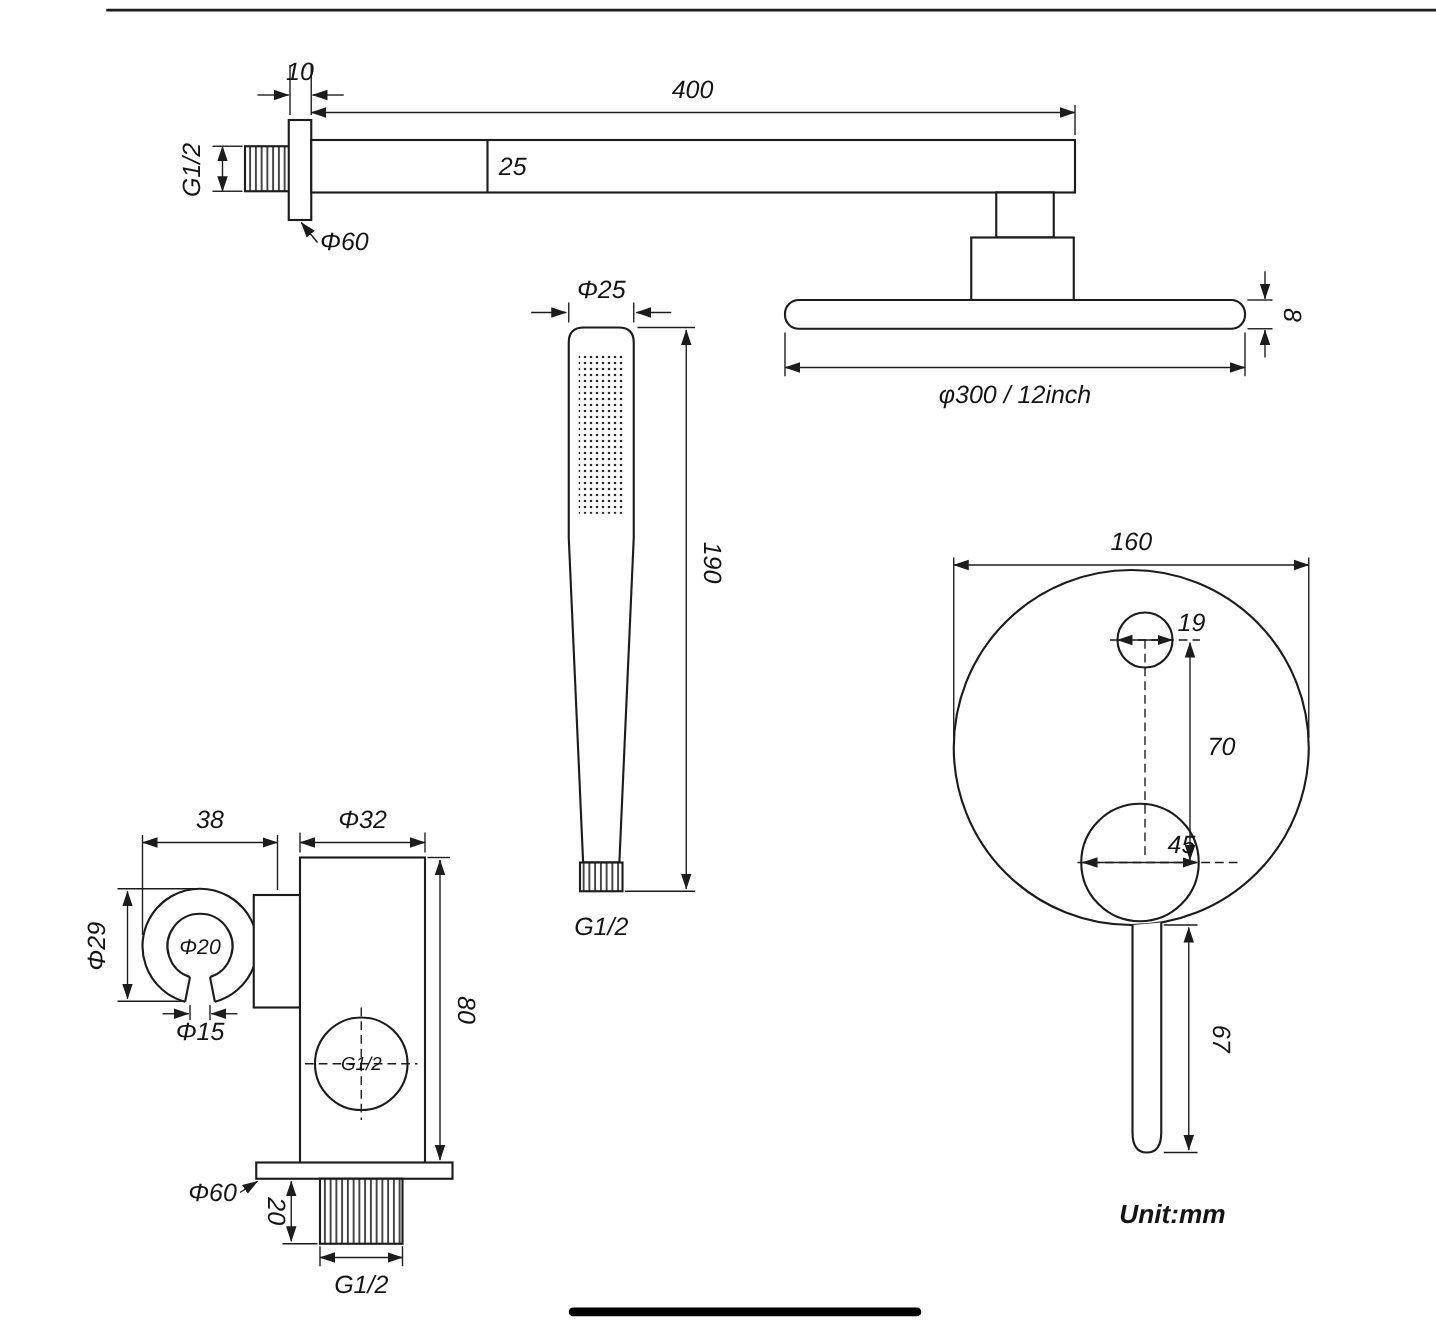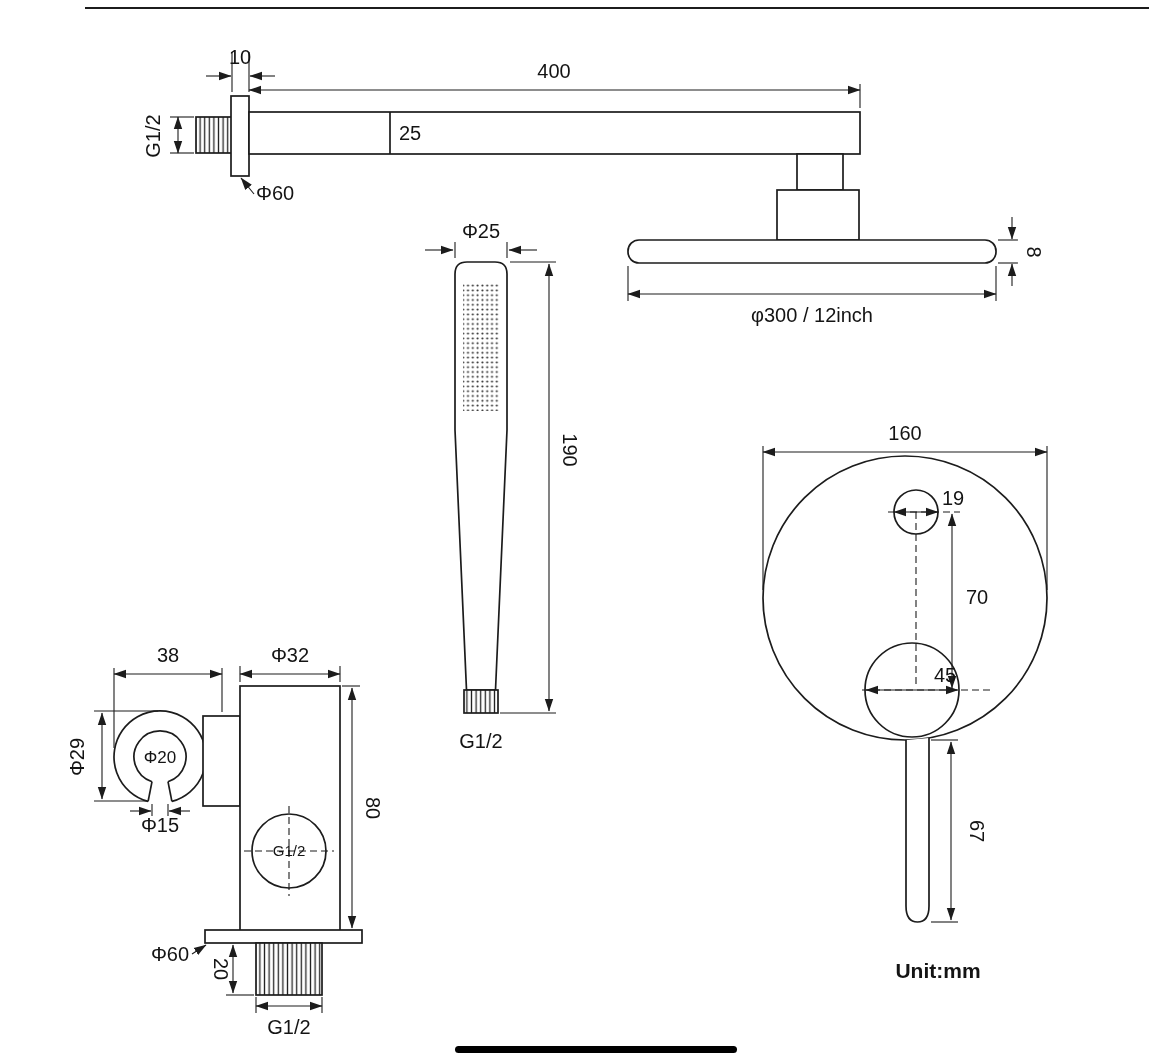--- a/index.html
+++ b/index.html
@@ -1,16 +1,16 @@
 <!DOCTYPE html>
 <html><head>
 <meta charset="utf-8">
 <style>
   html,body{margin:0;padding:0;background:#f4f4f4;}
-  .canvas{width:1149px;height:1057px;background:#fff;position:relative;font-family:"Liberation Sans",sans-serif;overflow:hidden;}
+  .canvas{width:1149px;height:1057px;background:#fff;position:relative;font-family:"Liberation Sans",sans-serif;overflow:hidden;font-style:italic;}
   svg{display:block;width:1149px;height:1057px;}
   .o{fill:none;stroke:#1c1c1c;stroke-width:1.7;}
   .ow{fill:#fff;stroke:#1c1c1c;stroke-width:1.7;}
   .thread{fill:url(#thr);stroke:#1c1c1c;stroke-width:1.7;}
   .dotsf{fill:url(#dots);stroke:none;}
   .d{fill:none;stroke:#1c1c1c;stroke-width:1.1;}
   .dash{fill:none;stroke:#1c1c1c;stroke-width:1.1;stroke-dasharray:7 4;}
   .b2{stroke-width:2.2;}
   text{font-family:"Liberation Sans",sans-serif;font-size:20px;fill:#141414;text-anchor:middle;}
   .ts{font-size:15px;}

